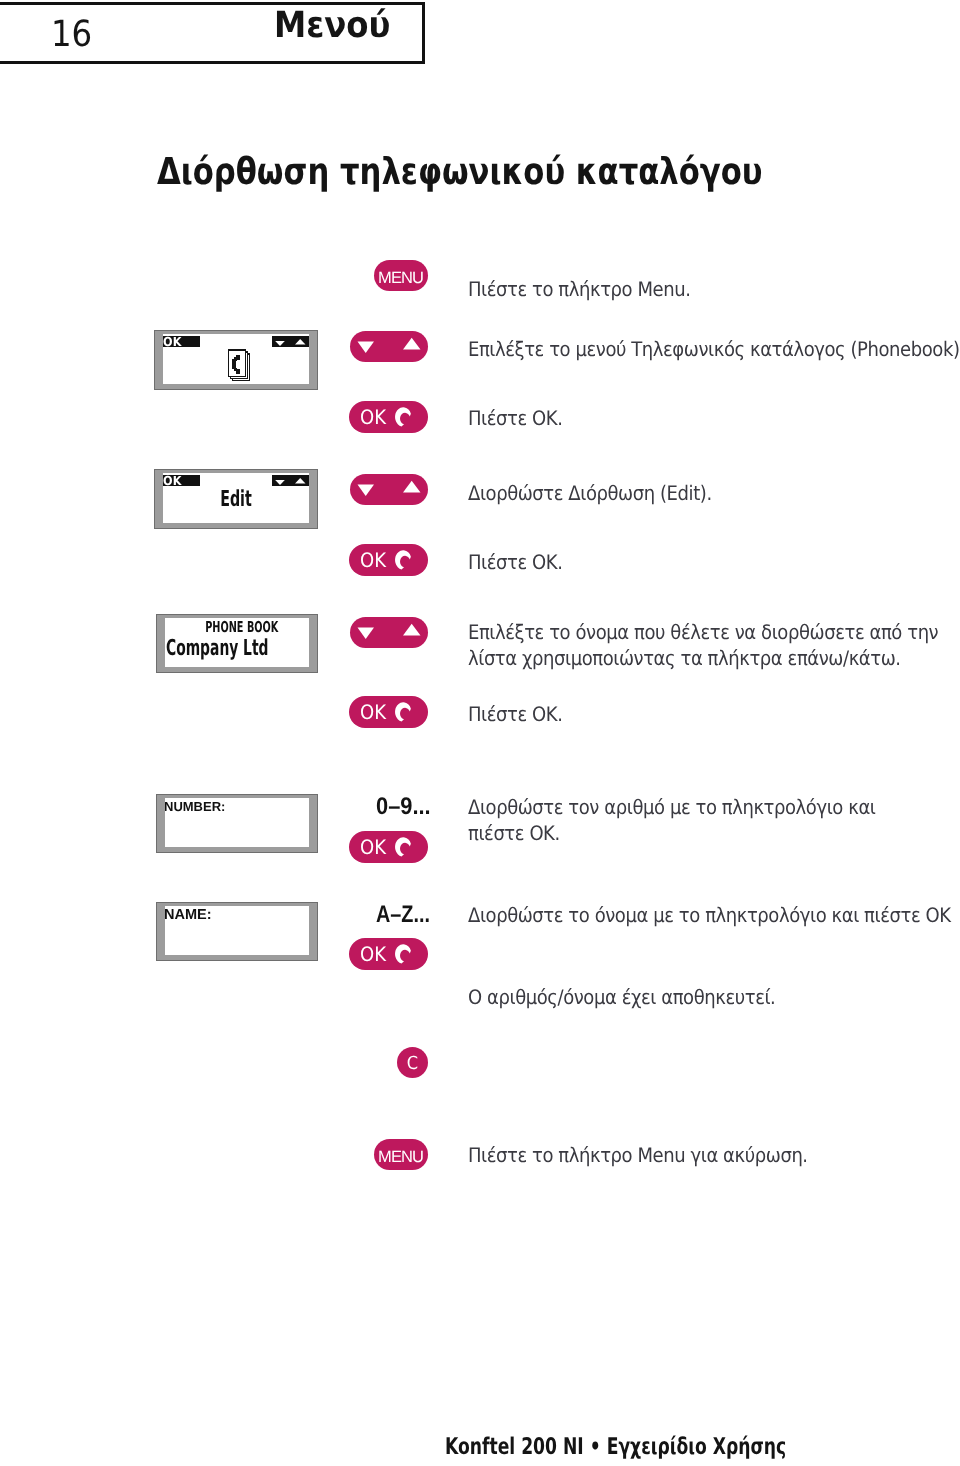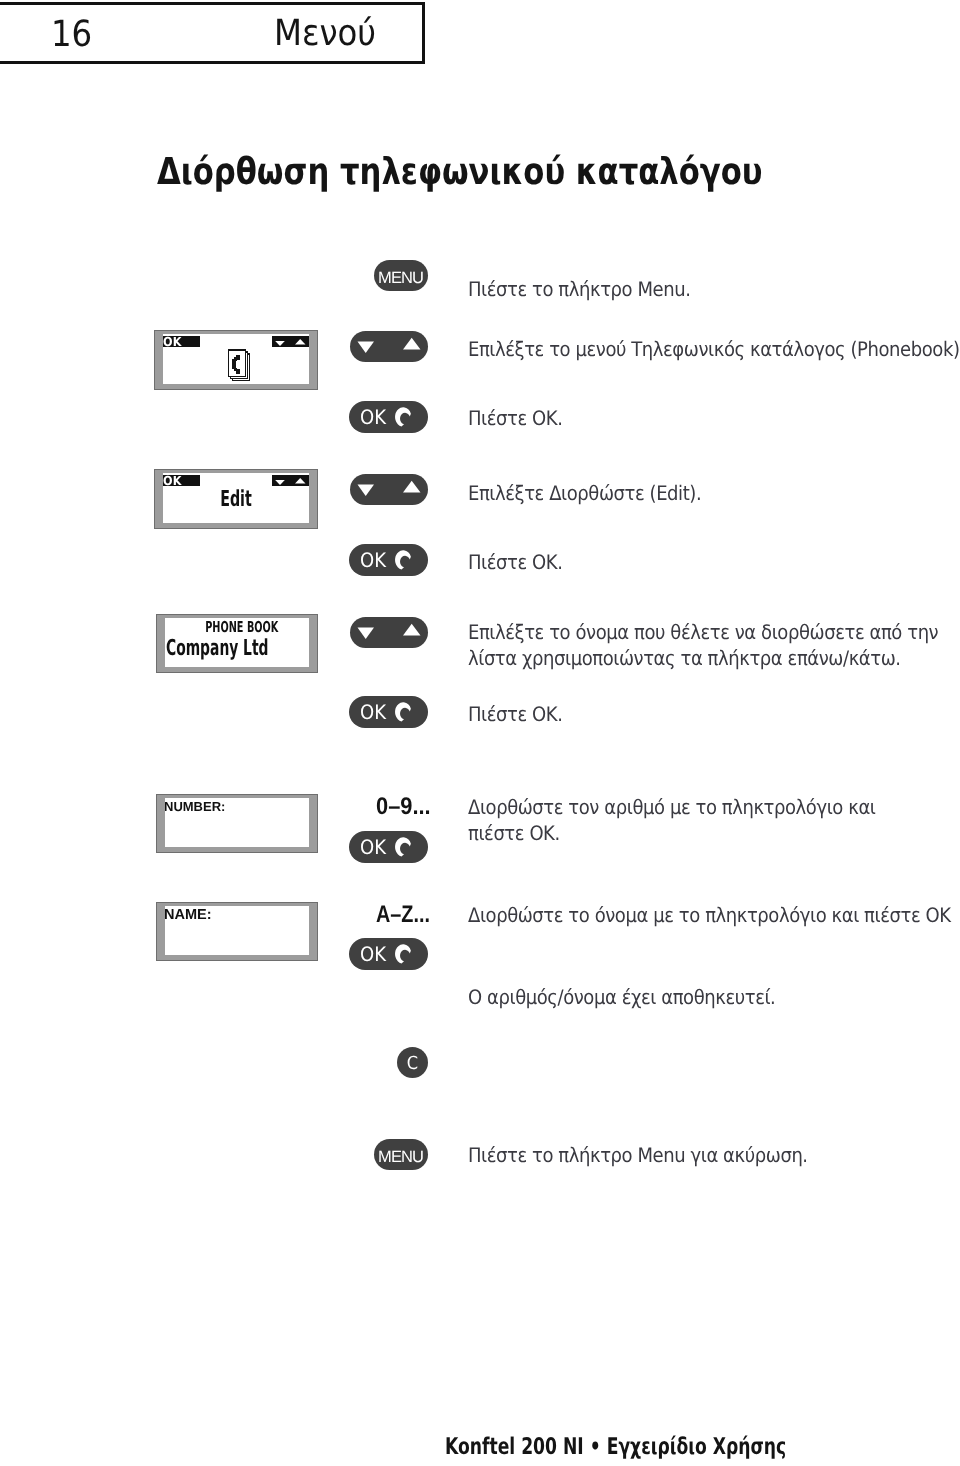--- a/index.html
+++ b/index.html
@@ -11,21 +11,21 @@
   *{-webkit-font-smoothing:antialiased;}
   .page{transform:translateZ(0);}
   .page{position:absolute;left:0;top:0;width:960px;height:1466px;}
 
   
   .hdr{position:absolute;left:-8px;top:2px;width:433px;height:62px;
        border:3px solid #111;box-sizing:border-box;background:#fff;}
   .hdr-num{position:absolute;left:56px;top:14px;font-size:36px;font-weight:normal;
            line-height:32px;
            color:#151515;font-family:"DejaVu Sans Condensed","DejaVu Sans",sans-serif;}
-  .hdr-title{position:absolute;left:279px;top:11px;font-size:36px;font-weight:normal;
+  .hdr-title{position:absolute;left:279px;top:3px;font-size:36px;font-weight:bold;
            line-height:36px;
            color:#151515;font-family:"DejaVu Sans Condensed","DejaVu Sans",sans-serif;}
 
   
   .maintitle{position:absolute;left:157px;top:153px;font-size:37px;line-height:37px;font-weight:bold;
              color:#141414;white-space:nowrap;
              font-family:"DejaVu Sans Condensed","DejaVu Sans",sans-serif;}
   .maintitle > span{display:inline-block;transform:scaleX(0.922);transform-origin:left center;}
 
   
@@ -49,21 +49,21 @@
   .lcd-center{position:absolute;left:0;right:0;text-align:center;font-weight:bold;
               color:#111;font-family:"DejaVu Sans Condensed","DejaVu Sans",sans-serif;
               white-space:nowrap;}
   .lcd-left{position:absolute;font-weight:bold;color:#111;white-space:nowrap;
             font-family:"DejaVu Sans Condensed","DejaVu Sans",sans-serif;}
   .cond{display:inline-block;transform:scaleX(0.72);transform-origin:center center;}
   .cond-l{display:inline-block;transform:scaleX(0.70);transform-origin:left center;}
   .helv{font-family:"Liberation Sans",sans-serif;}
 
   
-  .btn{position:absolute;background:#404040;border-radius:999px;}
+  .btn{position:absolute;background:#be185d;border-radius:999px;}
   .btn-label{position:absolute;color:#fff;font-weight:normal;
              font-family:"DejaVu Sans Condensed","DejaVu Sans",sans-serif;}
 
   
   .desc{position:absolute;color:#3a3a41;font-size:20px;line-height:25.5px;letter-spacing:-0.42px;
         font-family:"DejaVu Sans Condensed","DejaVu Sans",sans-serif;font-weight:normal;}
 
   .keyhint{position:absolute;font-weight:bold;color:#141414;font-size:24px;line-height:24px;
            font-family:"Liberation Sans",sans-serif;white-space:nowrap;}
   .keyhint > span{display:inline-block;transform:scaleX(0.91);transform-origin:left center;}
@@ -131,21 +131,21 @@
       </div>
       <div class="lcd-center" style="top:16px;font-size:22px;line-height:22px;"><span class="cond">Edit</span></div>
     </div>
   </div>
   <div class="btn" style="left:350px;top:474px;width:78px;height:31px;">
     <svg viewBox="0 0 78 31" width="78" height="31" style="position:absolute;left:0;top:0;">
       <polygon points="7.5,10.5 24,10.5 15.7,22" fill="#fff"></polygon>
       <polygon points="53,18.5 70.5,18.5 61.7,6.8" fill="#fff"></polygon>
     </svg>
   </div>
-  <div class="desc" style="left:468px;top:481px;width:480px;">Επιλέξτε Διορθώστε (Edit).</div>
+  <div class="desc" style="left:468px;top:481px;width:480px;">Διορθώστε Διόρθωση (Edit).</div>
 
   <div class="btn btn-ok" style="left:349px;top:544px;width:79px;height:32px;">
     <span class="btn-label" style="left:11px;top:0;height:32px;line-height:32px;font-size:20px;">OK</span>
     <svg class="ph" viewBox="0 0 34 38" width="18" height="20" style="position:absolute;left:46px;top:6px;">
       <path d="M 30.07 12.67 A 15.5 18.5 0 1 0 12.28 37.1 L 17.02 32.76 A 9.5 11.0 0 1 1 27.93 18.24 Z" fill="#ffffff"></path>
     </svg>
   </div>
   <div class="desc" style="left:468px;top:550px;width:480px;">Πιέστε OK.</div>
 
   <div class="lcd" style="left:157px;top:615px;width:160px;height:57px;">

